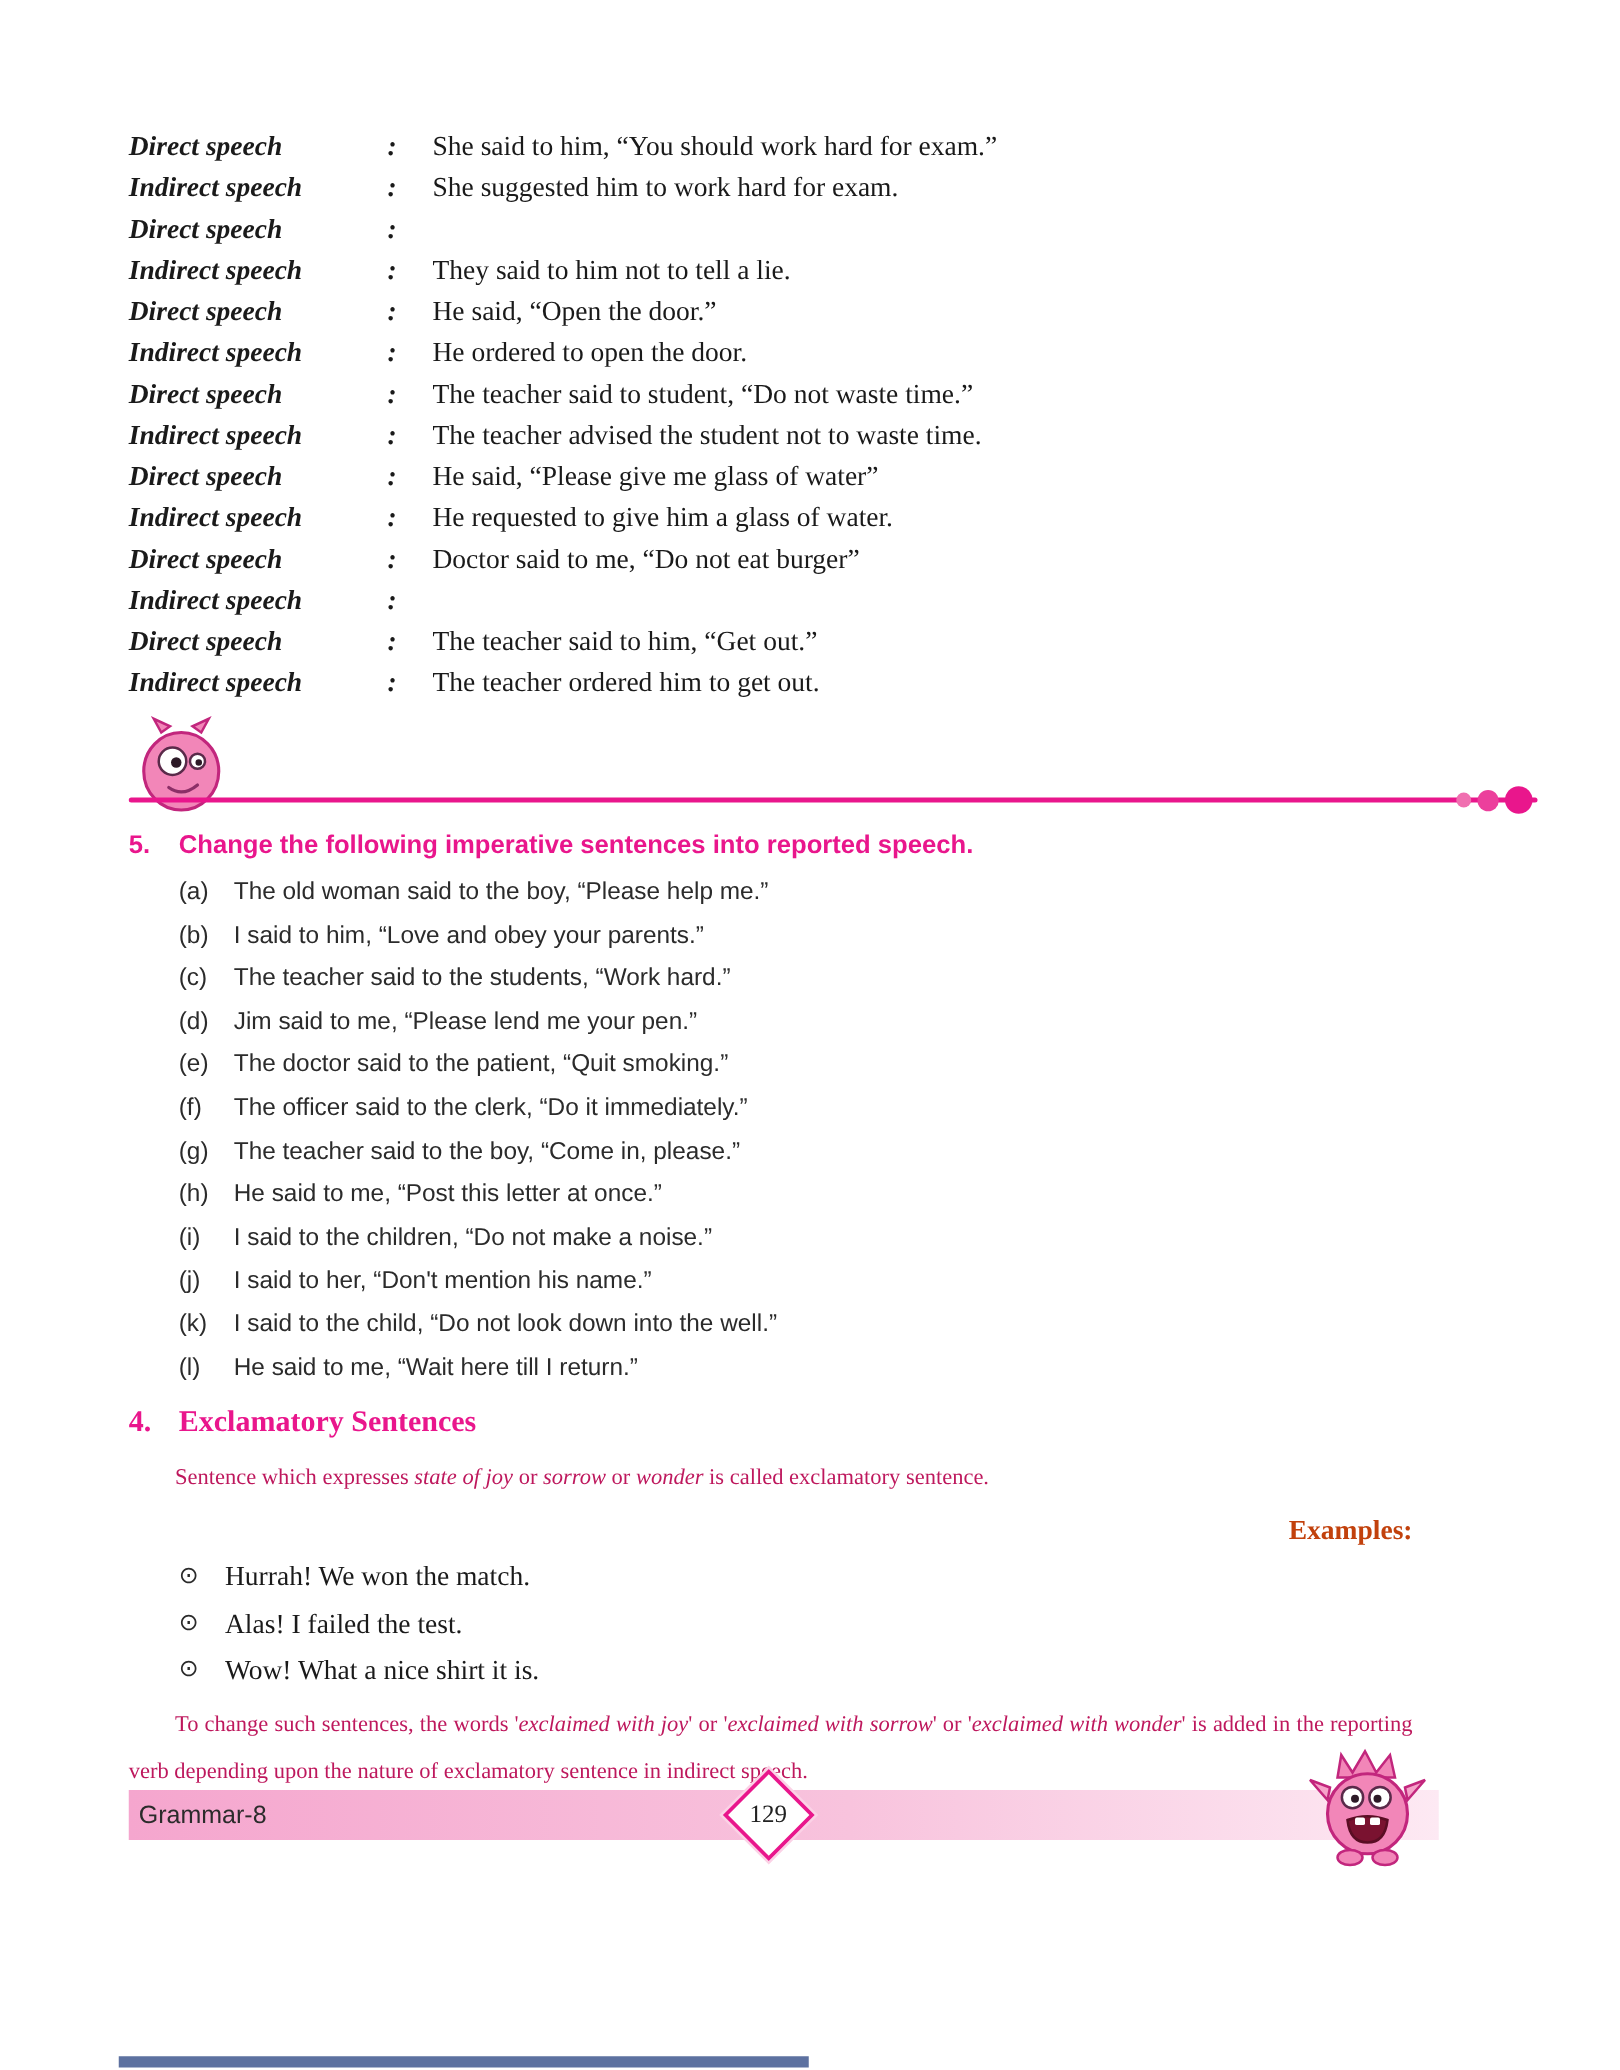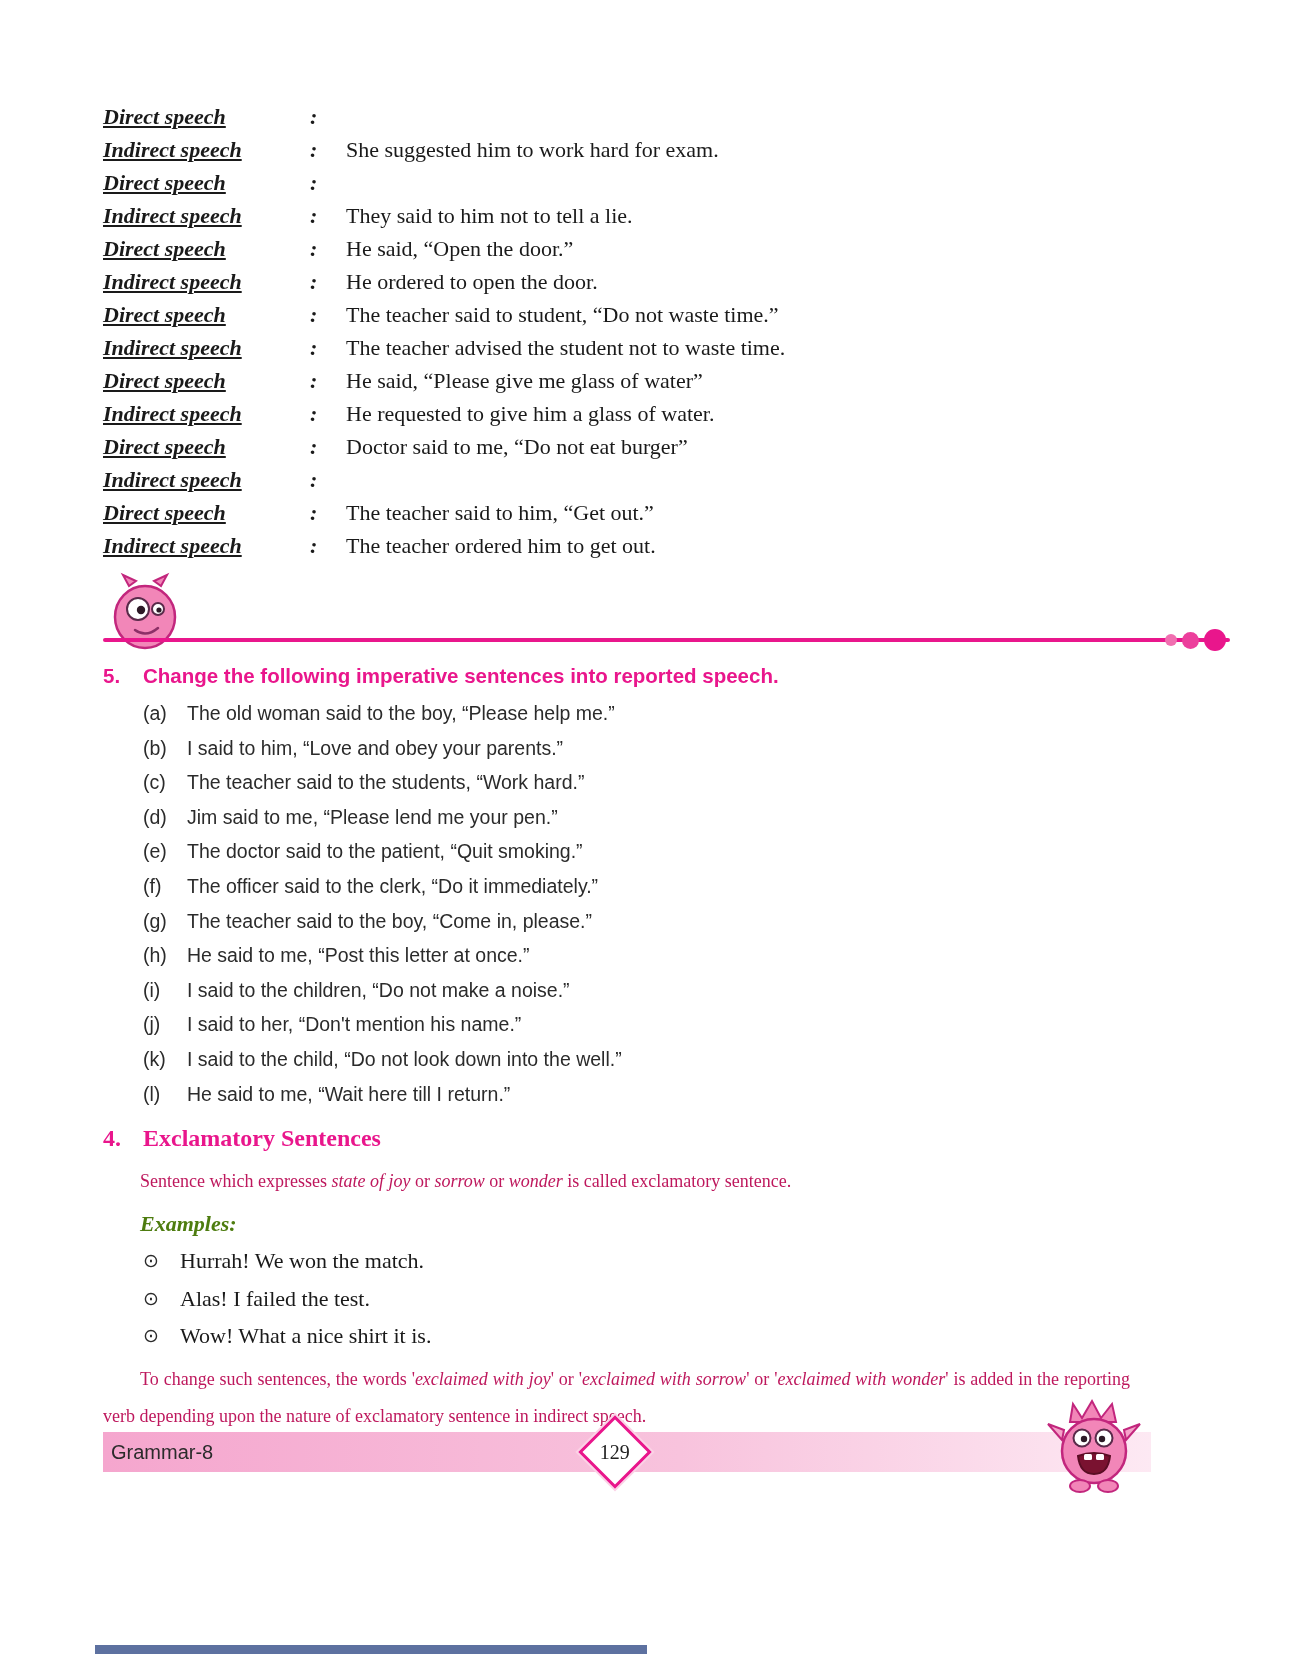--- a/index.html
+++ b/index.html
@@ -5,21 +5,21 @@
   * { margin:0; padding:0; box-sizing:border-box; }
   body { background:#e8e8e8; font-family:"Liberation Serif", serif; }
   .page {
     position:relative; width:1296px; height:1656px; margin:0 auto;
     background:#ffffff; overflow:hidden;
   }
   .content { padding:100px 166px 0 103px; }
 
   
   .speech-row { display:flex; font-size:22px; line-height:33px; color:#1a1a1a; }
-  .speech-label { width:207px; font-weight:bold; font-style:italic; flex:none;text-decoration:underline; }
+  .speech-label { width:207px; font-weight:bold; font-style:italic; flex:none; }
   .speech-colon { width:36px; font-weight:bold; font-style:italic; flex:none; }
   .speech-text { flex:1; }
 
   
   .banner { position:relative; margin-top:16px; height:72px; }
   .banner-title {
     position:absolute; left:84px; top:6px;
     font-family:"Liberation Sans", sans-serif; font-weight:800;
     font-size:35px; letter-spacing:0.5px; color:#e9168c;
     text-shadow:1px 1px 0 #f9c2de;
@@ -41,21 +41,21 @@
   .exercise-items { margin-top:6px; }
   .exercise-item { display:flex; font-size:19.5px; line-height:34.6px; color:#2b2b2b; padding-left:40px; }
   .item-tag { width:44px; flex:none; }
   .item-text { flex:1; }
 
   
   .section-head { display:flex; margin-top:10px; font-size:24px; font-weight:bold; color:#e9168c; line-height:34px; }
   .section-num { width:40px; flex:none; }
   .para { font-size:18px; line-height:37px; color:#be185d; }
   .intro-para { margin-top:8px; padding-left:37px; }
-  .examples-label { margin-top:6px; padding-left:37px; font-size:22px; font-weight:bold; font-style:italic; color:#4d7c0f; line-height:36px; }
+  .examples-label { margin-top:6px; padding-left:37px; font-size:22px; font-weight:bold; color:#c2410c; line-height:36px;text-align:right; }
   .example-row { display:flex; font-size:22px; line-height:37.5px; color:#1a1a1a; padding-left:40px; }
   .example-bullet { width:37px; flex:none; font-size:19px; color:#2b2b2b; }
   .closing-para { margin-top:6px; text-indent:37px; text-align:justify; }
   .ital { font-style:italic; }
 
   
   .footer-bar {
     position:absolute; left:103px; top:1432px; width:1048px; height:40px;
     background:linear-gradient(to right, #f5a6ce 0%, #f8c3dd 55%, #fde9f3 100%);
     display:flex; align-items:center;
@@ -78,20 +78,21 @@
 <body>
 
 <div class="page">
   <div class="content">
 
     <section class="speech-list">
 
         <div class="speech-row">
           <span class="speech-label">Direct speech</span>
           <span class="speech-colon">:</span>
+          <span class="speech-text">She said to him, “You should work hard for exam.”</span>
         </div>
 
         <div class="speech-row">
           <span class="speech-label">Indirect speech</span>
           <span class="speech-colon">:</span>
           <span class="speech-text">She suggested him to work hard for exam.</span>
         </div>
 
         <div class="speech-row">
           <span class="speech-label">Direct speech</span>

